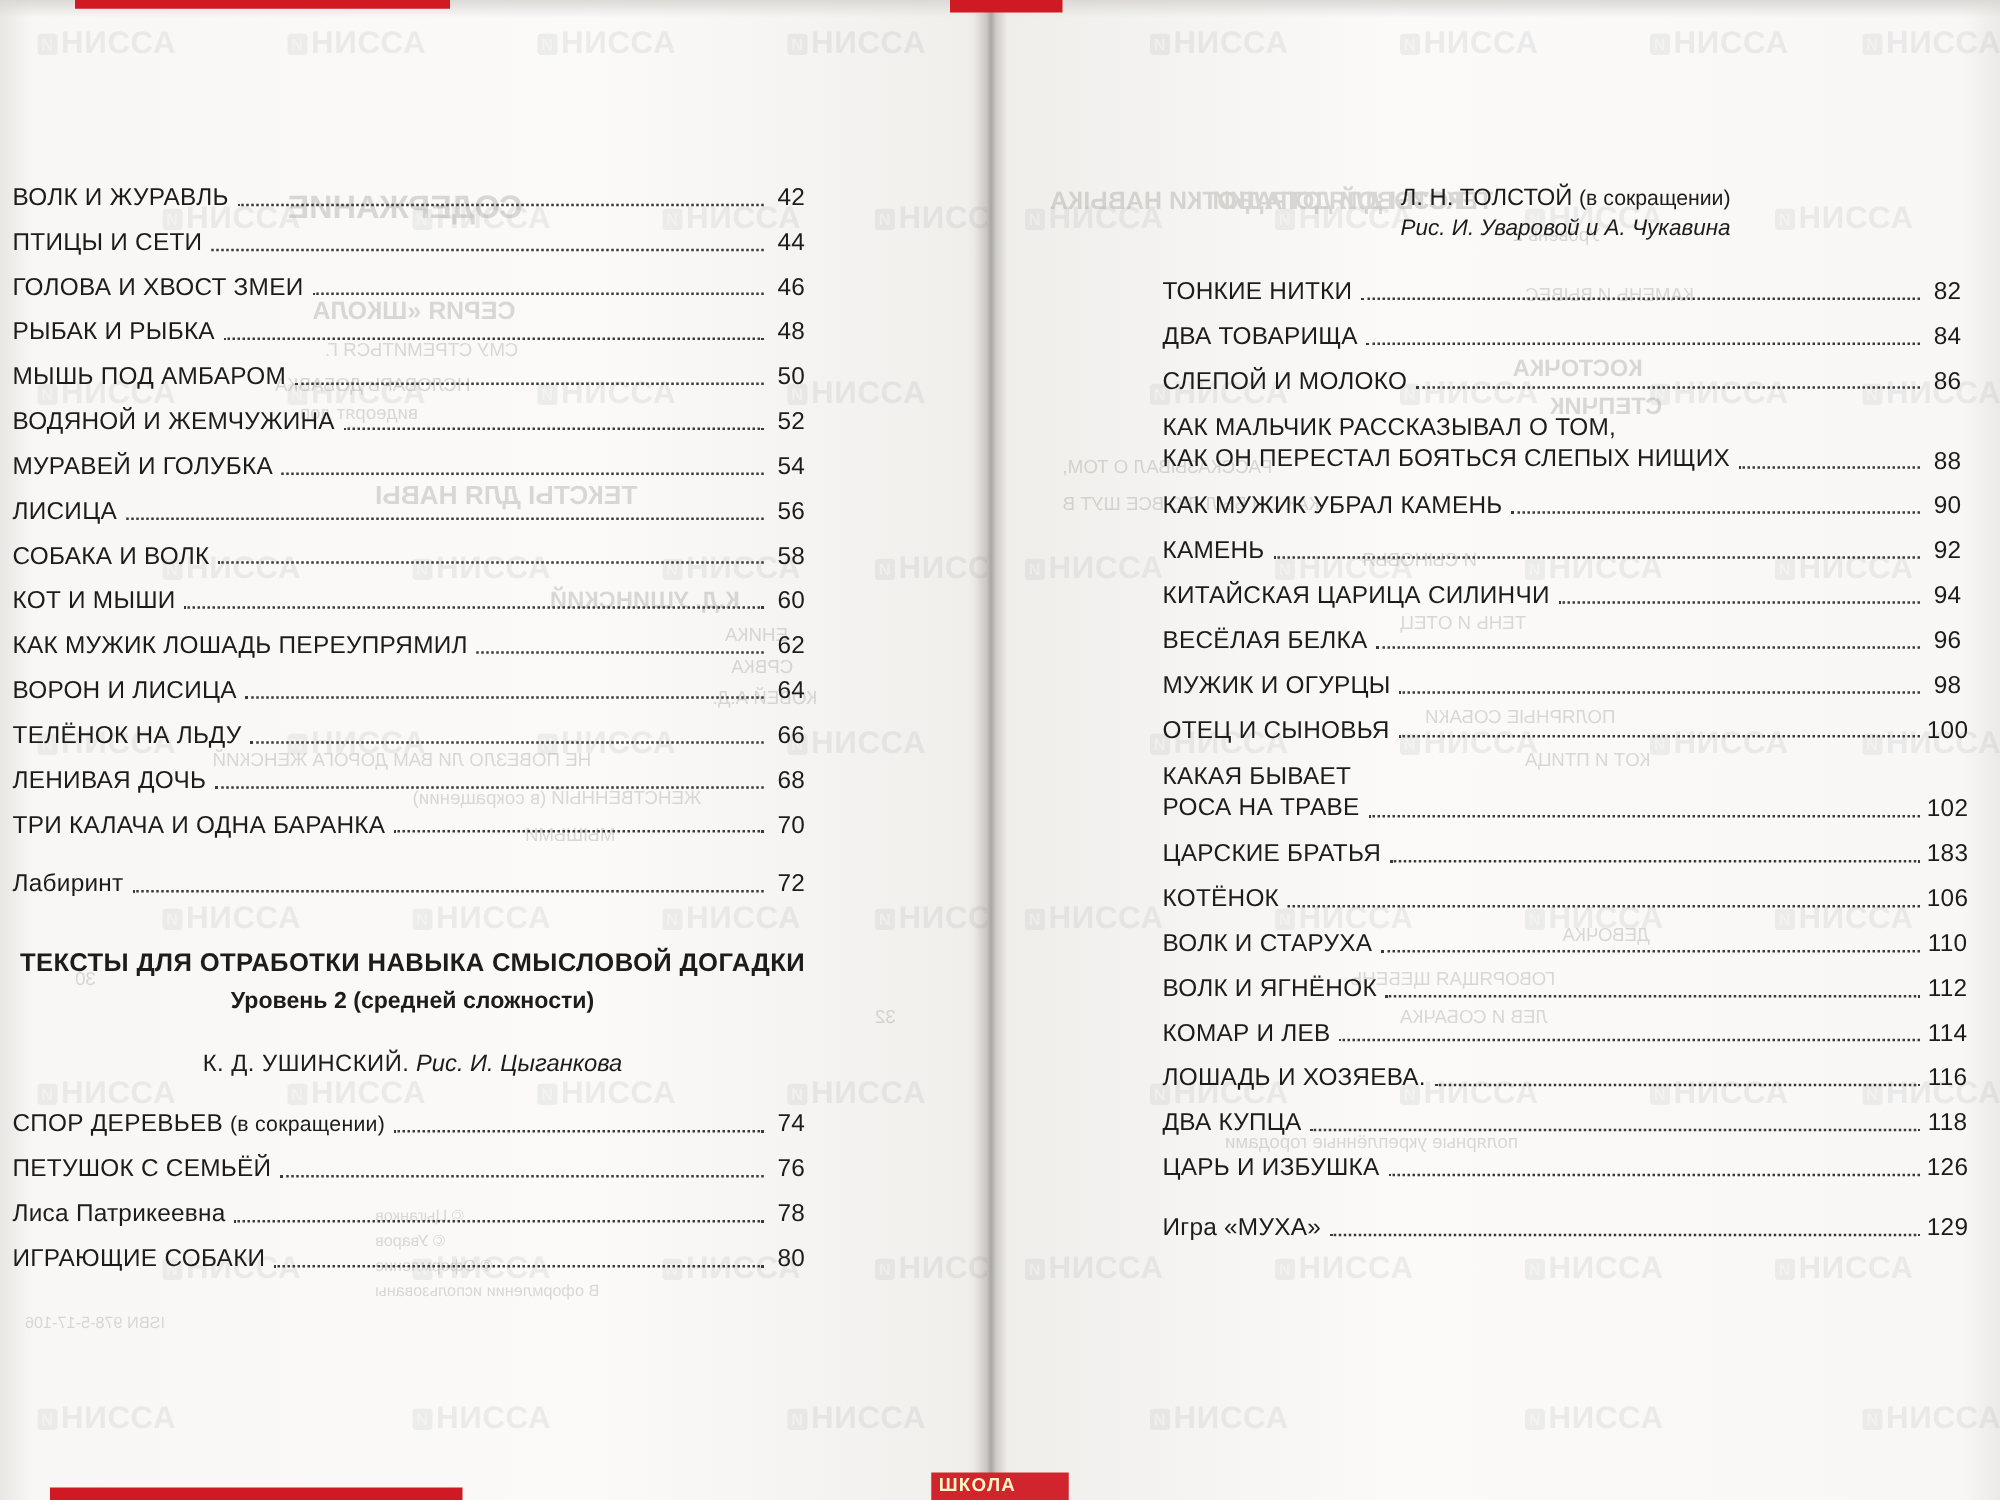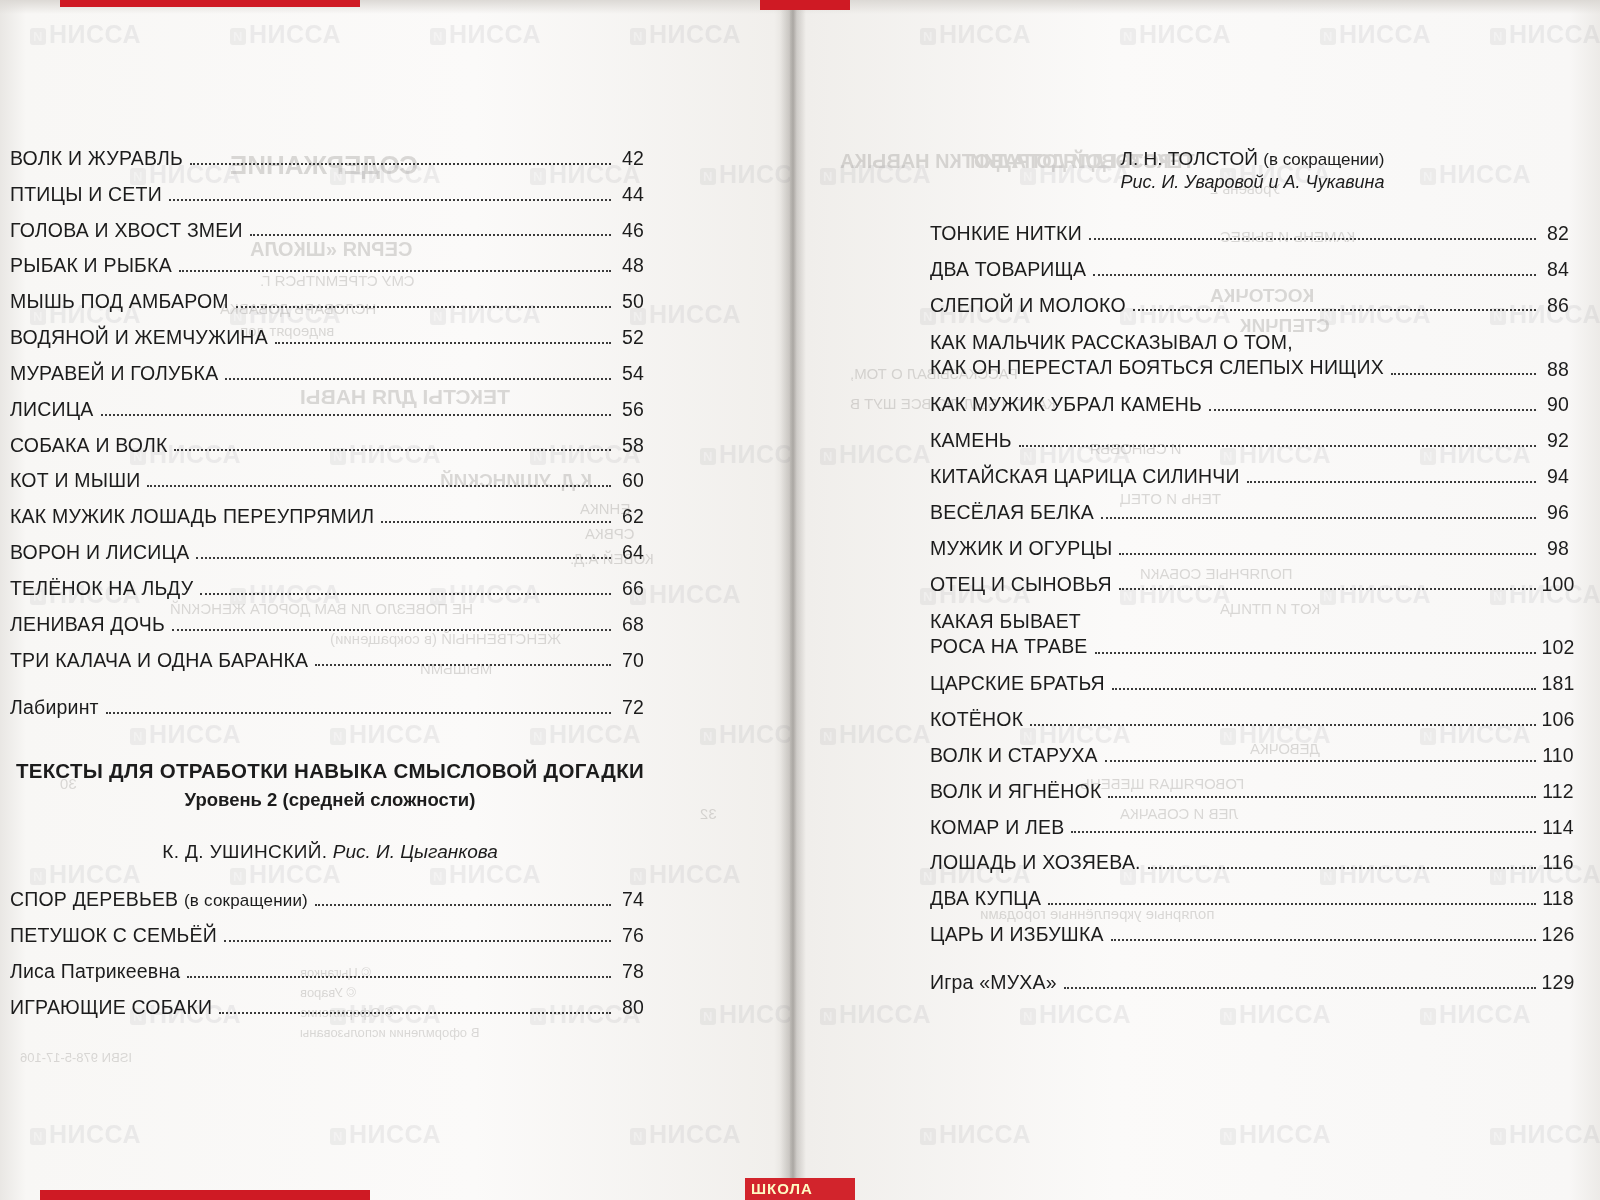--- a/index.html
+++ b/index.html
@@ -529,21 +529,21 @@
       </div>
       <div class="row two-line">
         <span class="title">КАКАЯ БЫВАЕТ
 РОСА НА ТРАВЕ</span>
         <span class="dots"></span>
         <span class="pg">102</span>
       </div>
       <div class="row">
         <span class="title">ЦАРСКИЕ БРАТЬЯ</span>
         <span class="dots"></span>
-        <span class="pg">181</span>
+        <span class="pg">183</span>
       </div>
       <div class="row">
         <span class="title">КОТЁНОК</span>
         <span class="dots"></span>
         <span class="pg">106</span>
       </div>
       <div class="row">
         <span class="title">ВОЛК И СТАРУХА</span>
         <span class="dots"></span>
         <span class="pg">110</span>

